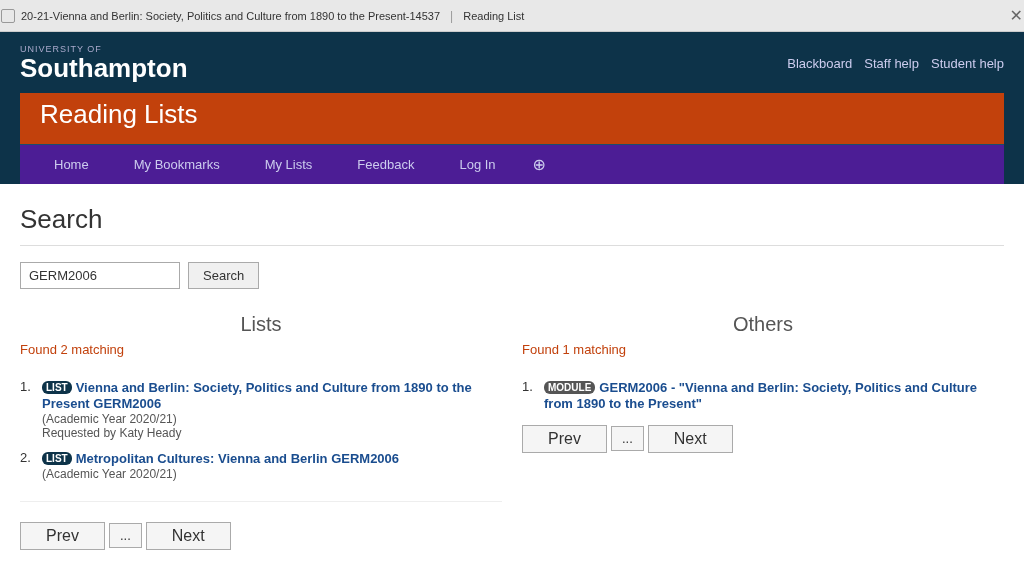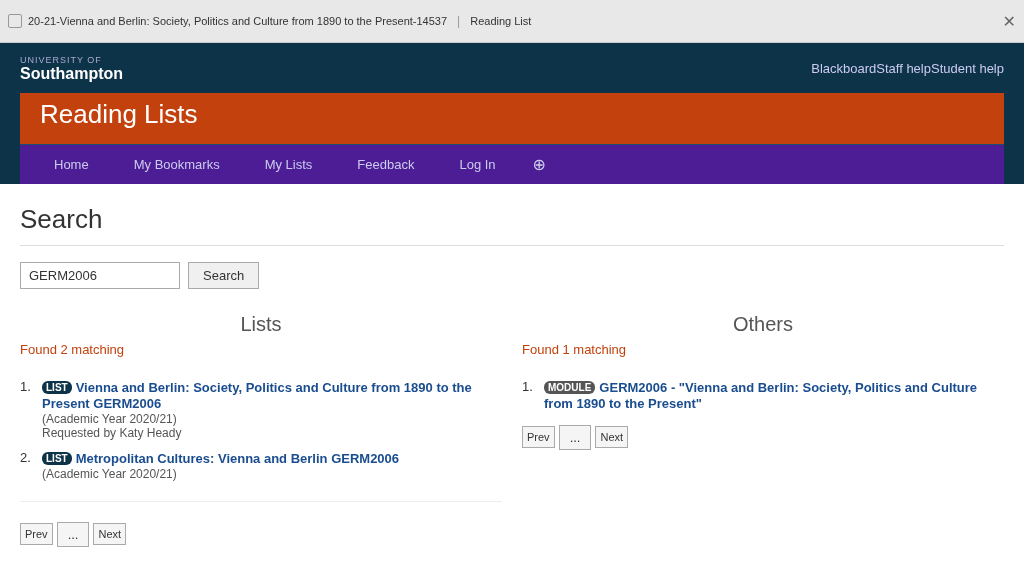--- a/index.html
+++ b/index.html
@@ -1,22 +1,22 @@
 <!DOCTYPE html>
 <html><head>
   <meta charset="utf-8">
   <style>
     * { box-sizing: border-box; margin: 0; padding: 0; }
     body { font-family: Arial, Helvetica, sans-serif; font-size: 14px; color: #333; background: #fff; }
 
     
     .browser-bar {
       display: flex; align-items: center; justify-content: space-between;
-      background: #e8e8e8; padding: 4px 8px; border-bottom: 1px solid #ccc;
-      height: 43px;
+      background: #e8e8e8; padding: 4px 1px; border-bottom: 1px solid #ccc;
+      height: 32px;
     }
     .browser-tab {
       display: flex; align-items: center; gap: 6px;
       font-size: 12px; color: #333;
     }
     .browser-tab-icon { width: 14px; height: 14px; border: 1px solid #999; border-radius: 2px; display:inline-block; }
     .tab-title { font-size: 11px; }
     .tab-separator { color: #999; margin: 0 4px; }
     .close-btn { font-size: 16px; color: #666; cursor: pointer; }
 
@@ -24,22 +24,22 @@
     .site-header {
       background: #0d3349;
       padding: 12px 20px 0 20px;
     }
     .header-top {
       display: flex; justify-content: space-between; align-items: center;
       padding-bottom: 10px;
     }
     .logo { color: #fff; }
     .logo-university { font-size: 9px; letter-spacing: 1px; color: #aac; display: block; }
-    .logo-name { font-size: 16px; font-weight: bold; color: #fff; line-height: 1.1; }
-    .header-links { display: flex; gap: 0; }
+    .logo-name { font-size: 26px; font-weight: bold; color: #fff; line-height: 1.1; }
+    .header-links { display: flex; gap: 12px; }
     .header-link { color: #cce; font-size: 13px; text-decoration: none; cursor: pointer; }
 
     
     .page-title-bar {
       background: #c2410c;
       padding: 6px 20px 14px 20px;
     }
     .page-title {
       color: #fff; font-size: 26px; font-weight: normal;
     }
@@ -108,22 +108,22 @@
     .result-meta { font-size: 12px; color: #555; margin-top: 1px; }
     .result-sub { font-size: 12px; color: #555; }
 
     .result-item-content { flex: 1; }
 
     
     .pagination {
       display: flex; align-items: center; gap: 4px; margin-top: 10px;
     }
     .page-btn {
-      border: 1px solid #aaa; background: #f5f5f5; padding: 4px 4px;
-      font-size: 11px; cursor: pointer; color: #333;
+      border: 1px solid #aaa; background: #f5f5f5; padding: 4px 25px;
+      font-size: 16px; cursor: pointer; color: #333;
     }
     .page-ellipsis {
       border: 1px solid #aaa; background: #f5f5f5; padding: 4px 10px;
       font-size: 13px; color: #333;
     }
 
     .lists-pagination { margin-top: 20px; padding-top: 10px; border-top: 1px solid #eee; }
   </style>
 </head>
 <body>

